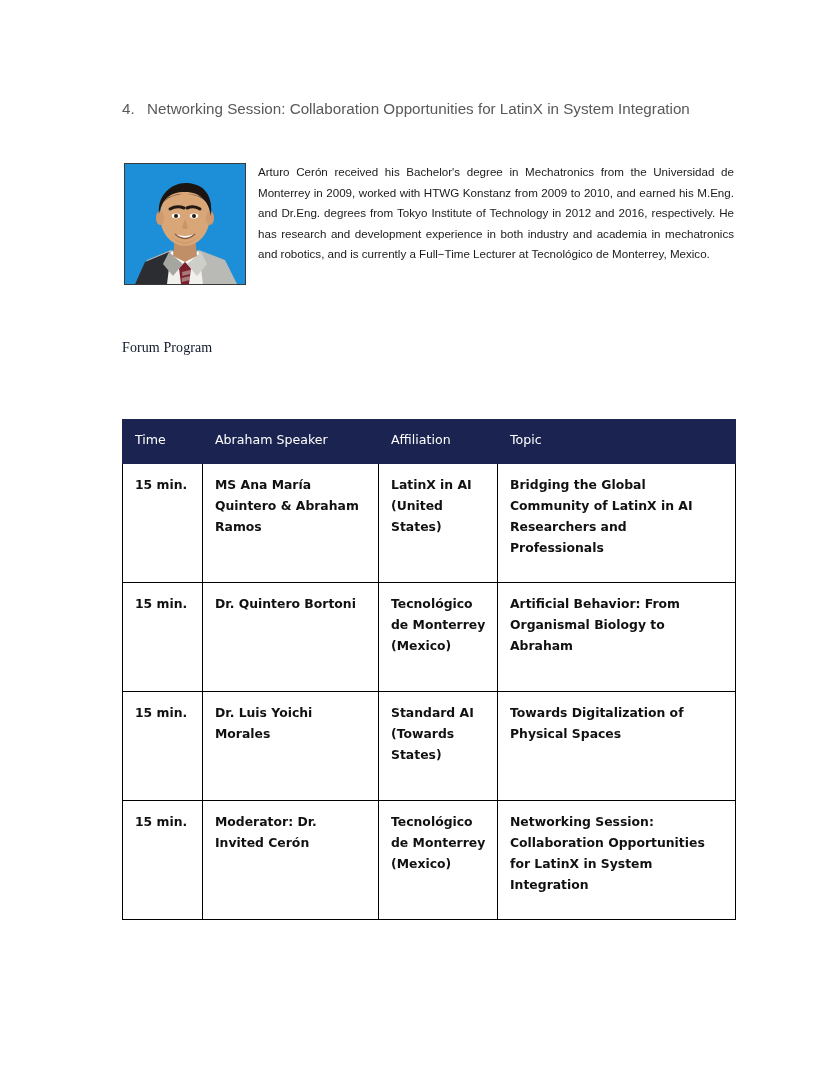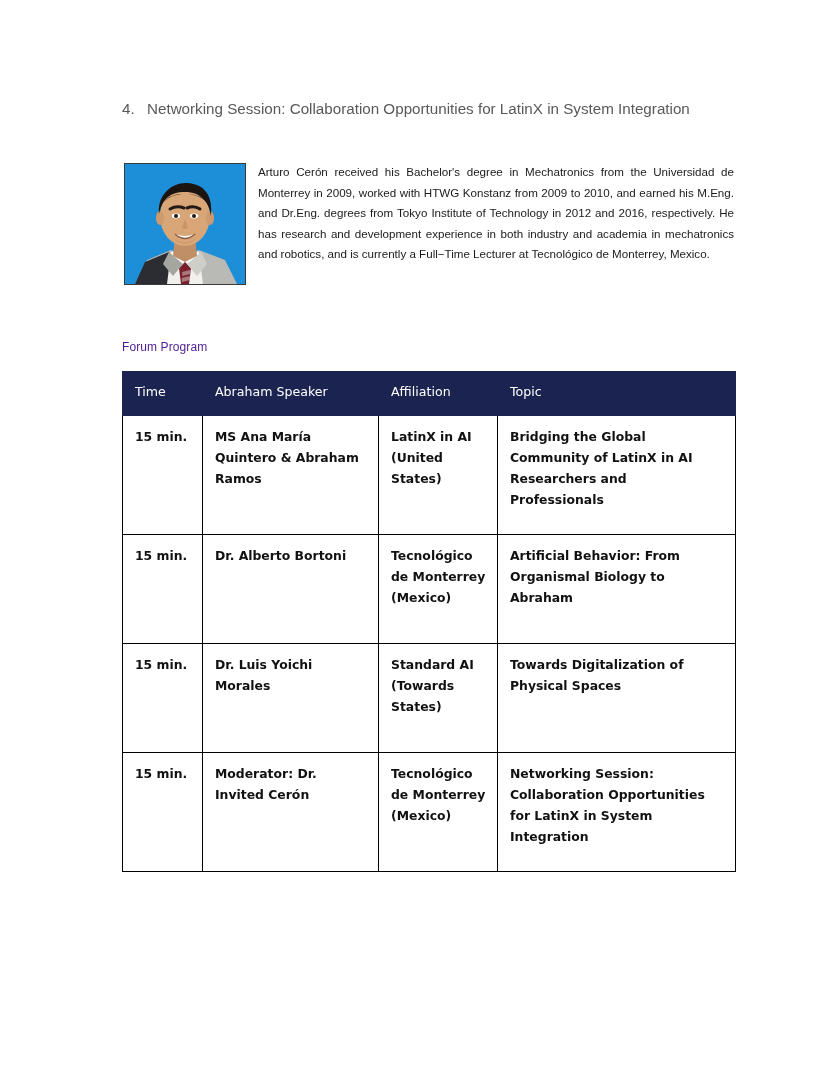--- a/index.html
+++ b/index.html
@@ -76,37 +76,38 @@
     color: #1a1a1a;
     text-align: justify;
     text-justify: inter-word;
   }
 
   
   .program-title {
     position: absolute;
     left: 122px;
     top: 340px;
-    font-family: Liberation Sans, sans-serif;
-    font-size: 12px;
-    color: #4c1d95;
+    font-family: Liberation Serif, serif;
+    font-size: 14px;
+    color: #0f172a;
     letter-spacing: 0.1px;
   }
 
   
   .program-table-wrap {
     position: absolute;
     left: 122px;
     top: 371px;
     width: 613px;
   }
   table.program-table {
     border-collapse: collapse;
     width: 613px;
     table-layout: fixed;
+    margin-top: 48px;
   }
   table.program-table th,
   table.program-table td {
     border: 1px solid #000000;
     vertical-align: top;
     padding: 10px 11px 12px 12px;
     font-family: "DejaVu Sans", sans-serif;
     font-size: 12.4px;
     line-height: 21px;
     color: #111111;
@@ -215,21 +216,21 @@
       </thead>
       <tbody>
         <tr class="prow prow-tall">
           <td class="cell-time">15 min.</td>
           <td>MS Ana María Quintero &amp; Abraham Ramos</td>
           <td>LatinX in AI (United States)</td>
           <td>Bridging the Global Community of LatinX in AI Researchers and Professionals</td>
         </tr>
         <tr class="prow">
           <td class="cell-time">15 min.</td>
-          <td>Dr. Alberto Bortoni</td>
+          <td>Dr. Quintero Bortoni</td>
           <td>Tecnológico de Monterrey (Mexico)</td>
           <td>Artificial Behavior: From Organismal Biology to Abraham</td>
         </tr>
         <tr class="prow">
           <td class="cell-time">15 min.</td>
           <td>Dr. Luis Yoichi Morales</td>
           <td>Standard AI (Towards States)</td>
           <td>Towards Digitalization of Physical Spaces</td>
         </tr>
         <tr class="prow prow-tall">

